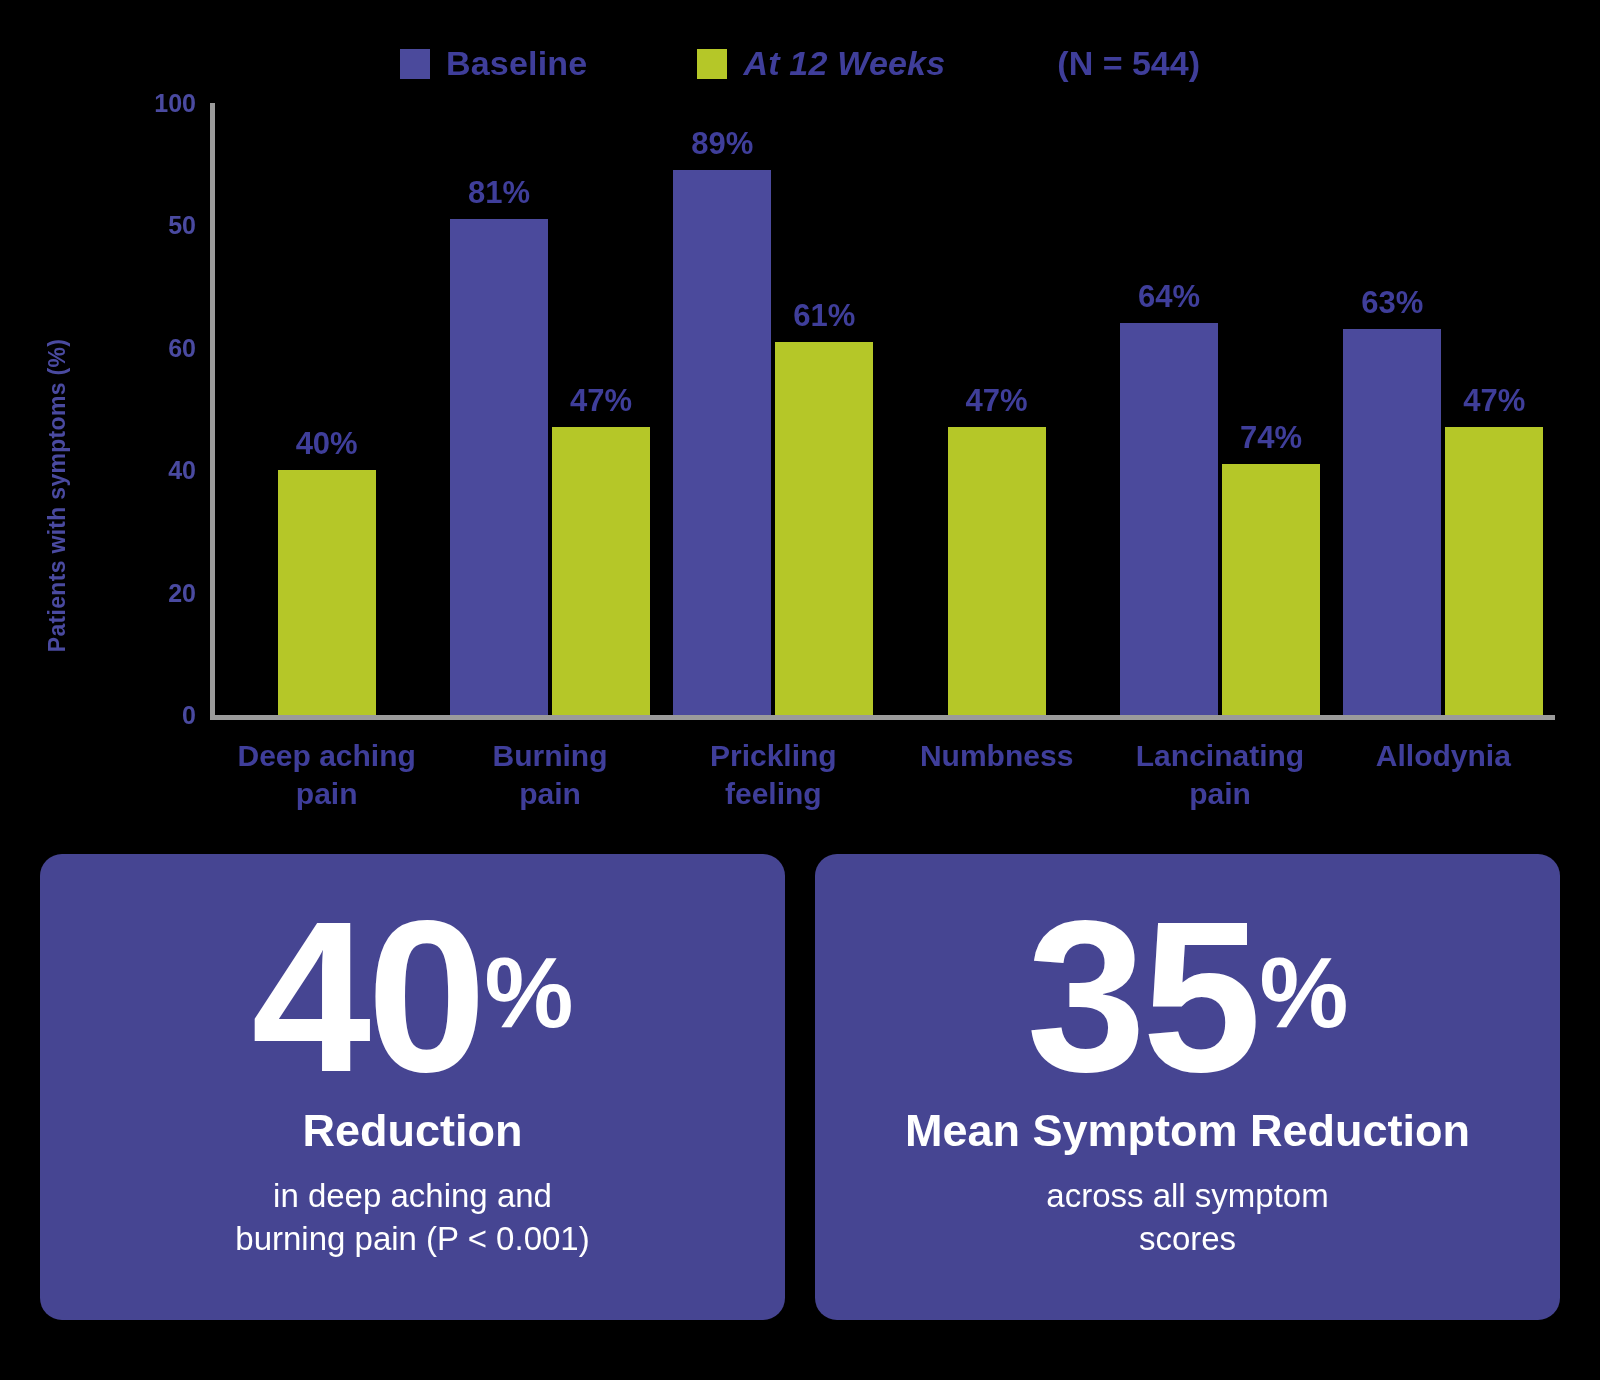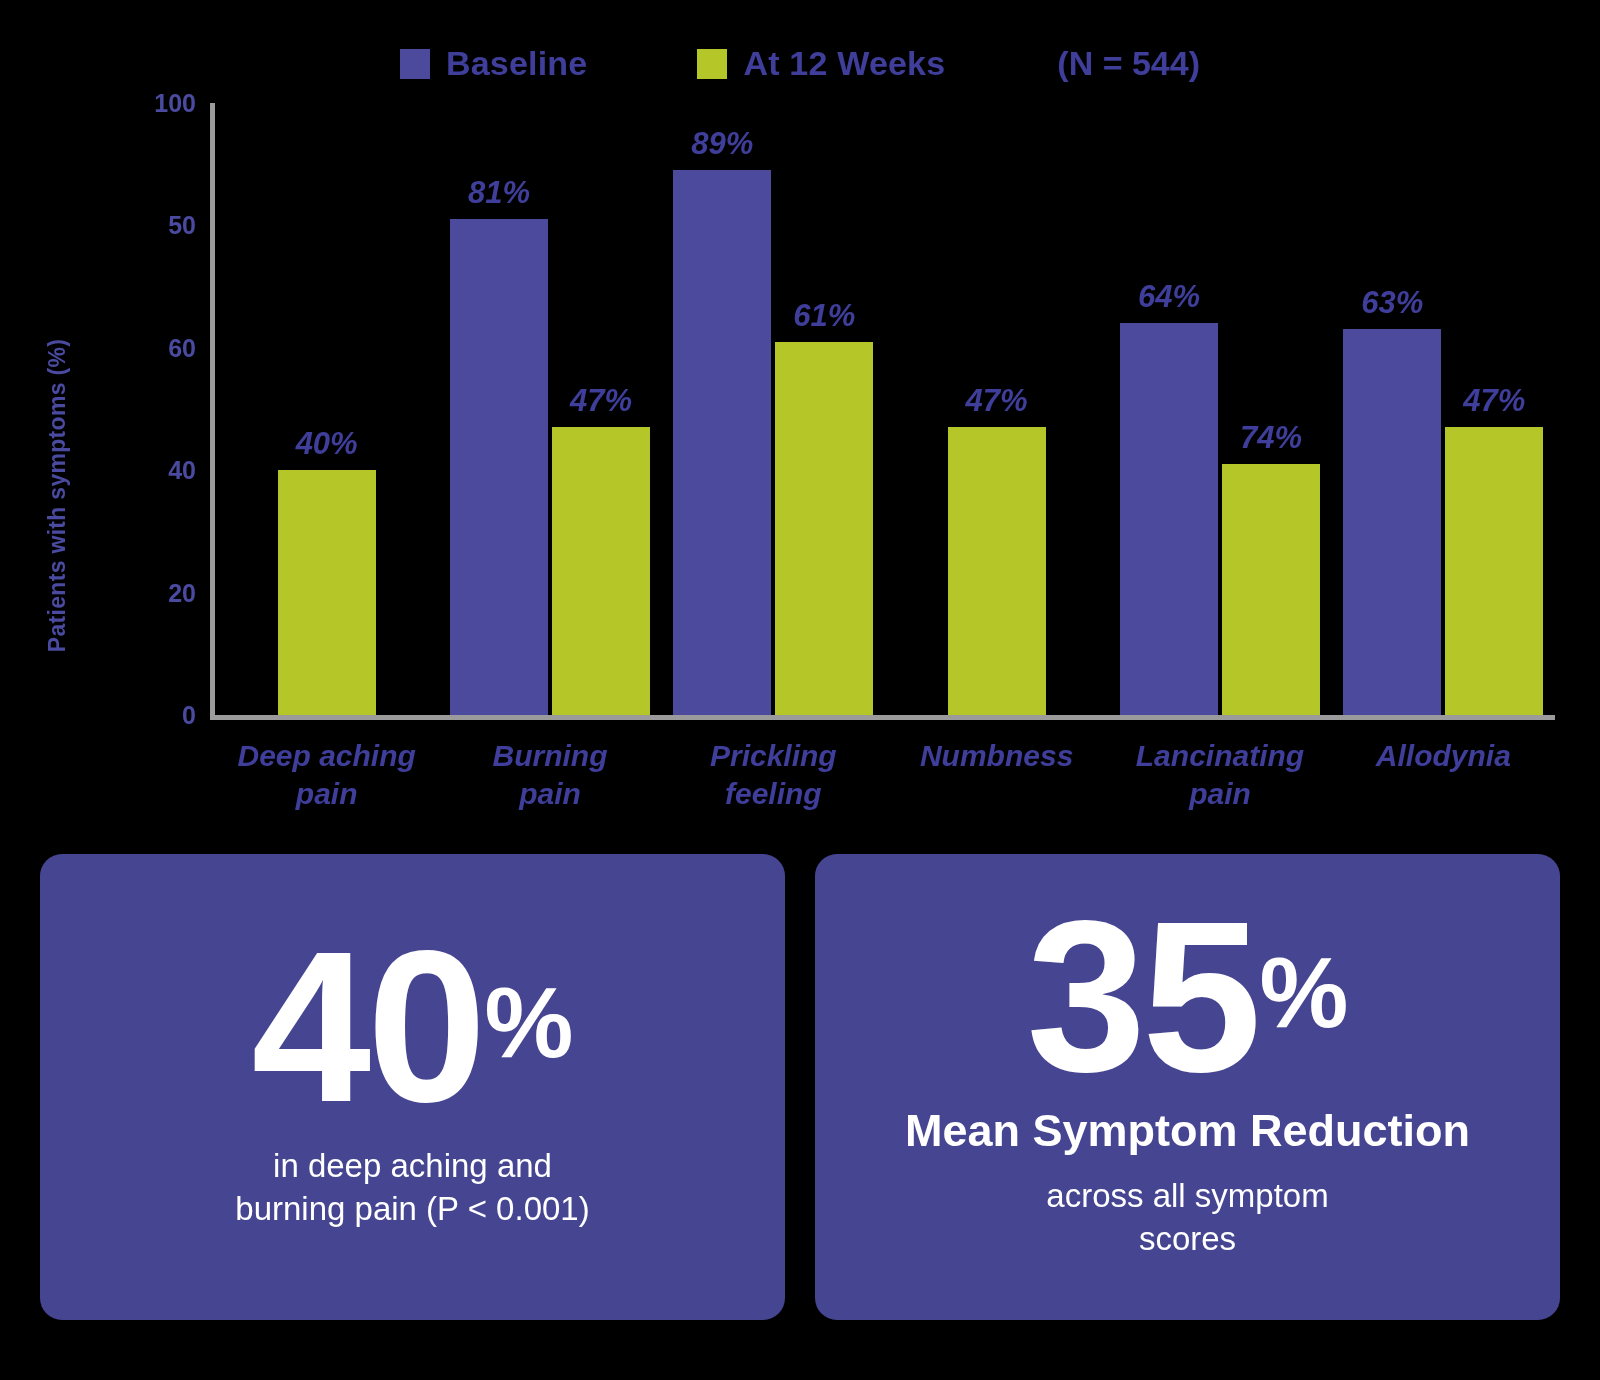--- a/index.html
+++ b/index.html
@@ -15,21 +15,21 @@
   
   .legend {
     position: absolute;
     top: 44px; left: 0; width: 1600px;
     display: flex;
     justify-content: center;
     align-items: center;
     gap: 0;
   }
   .legend-item { display: flex; align-items: center; }
-  .legend-item + .legend-item { margin-left: 110px; }
+  .legend-item + .legend-item { margin-left: 110px; font-style: italic; }
   .swatch { width: 30px; height: 30px; display: inline-block; }
   .legend-label {
     margin-left: 16px;
     font-size: 34px;
     font-weight: 700;
     letter-spacing: .2px;
     color: #3f3e9a;
     white-space: nowrap;
   }
   .legend-n {
@@ -98,21 +98,20 @@
     display: flex;
   }
   .group {
     flex: 1 1 0;
     position: relative;
     height: 100%;
     display: flex;
     align-items: flex-end;
     justify-content: center;
     gap: 4px;
-    font-style: italic;
   }
   .bar {
     position: relative;
     width: 98px;
   }
   .bar.baseline { background: #4b4a9c; }
   .bar.week12   { background: #b5c728; }
   .bar .vlabel {
     position: absolute;
     left: 50%;
@@ -282,20 +281,21 @@
     </div>
   </div>
 
   <div class="cards">
 
     <div class="card">
       <div class="card-big">
         <span class="card-num">40</span>
         <span class="card-pct">%</span>
       </div>
+      <div class="card-title">Reduction</div>
       <div class="card-sub">in deep aching and
 burning pain (P &lt; 0.001)</div>
     </div>
 
     <div class="card">
       <div class="card-big">
         <span class="card-num">35</span>
         <span class="card-pct">%</span>
       </div>
       <div class="card-title">Mean Symptom Reduction</div>

